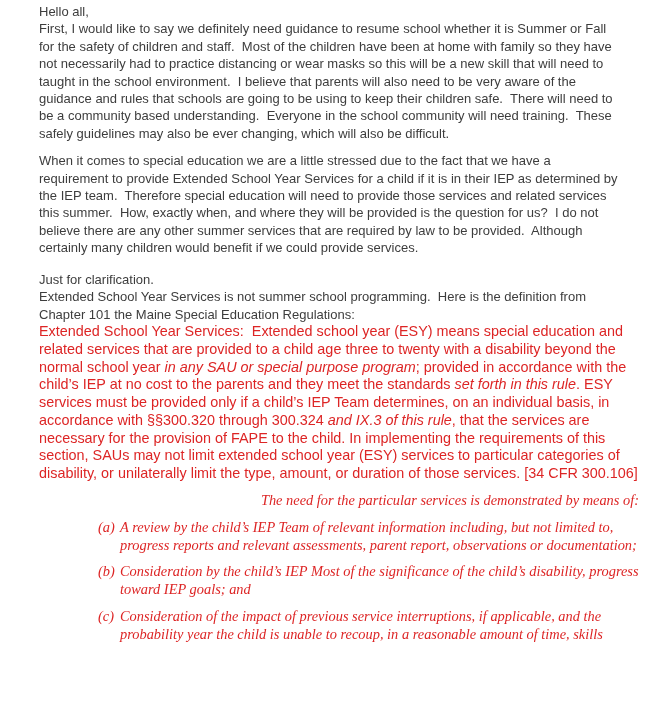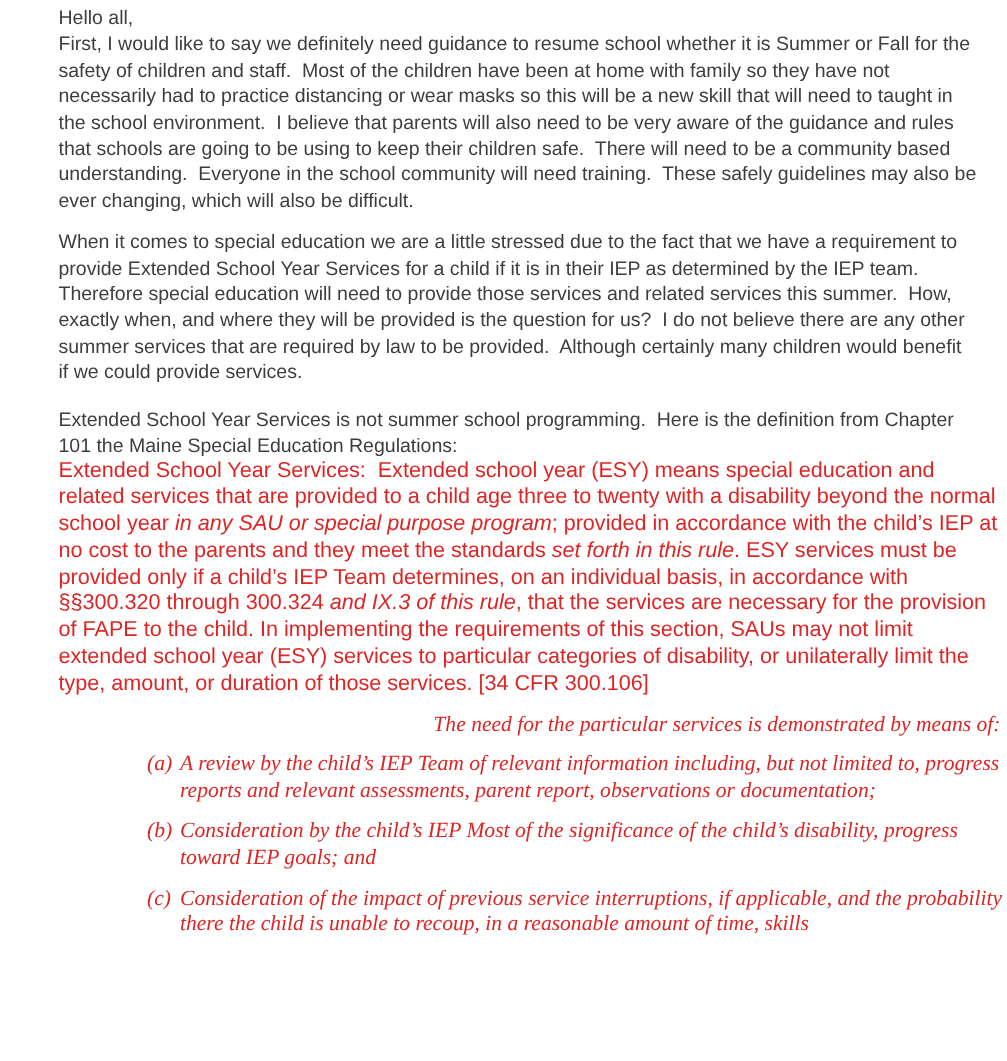--- a/index.html
+++ b/index.html
@@ -7,21 +7,21 @@
     padding: 0;
     background: #ffffff;
     width: 671px;
     height: 707px;
     overflow: hidden;
   }
   .page {
     box-sizing: border-box;
     width: 671px;
     height: 707px;
-    padding: 3px 20px 0 39px;
+    padding: 3px 48px 0 39px;
     background: #ffffff;
     font-family: "Liberation Sans", sans-serif;
     font-size: 13px;
     line-height: 17.4px;
     color: var(--body-color, #3d3d3d);
   }
   .para {
     margin: 0;
   }
   .spacer {
@@ -66,32 +66,33 @@
 </style>
 </head>
 <body>
 
 <div class="page" id="doc">
     <div class="para">Hello all,</div>
     <div class="para">First, I would like to say we definitely need guidance to resume school whether it is Summer or Fall for the safety of children and staff.&nbsp; Most of the children have been at home with family so they have not necessarily had to practice distancing or wear masks so this will be a new skill that will need to taught in the school environment.&nbsp;  I believe that parents will also need to be very aware of the guidance and rules that schools are going to be using to keep their children safe.&nbsp; There will need to be a community based understanding.&nbsp; Everyone in the school community will need training.&nbsp; These safely guidelines may also be ever changing, which will also be difficult.</div>
     <div class="spacer" style="height: 10px;"></div>
     <div class="para">When it comes to special education we are a little stressed due to the fact that we have a requirement to provide Extended School Year Services for a child if it is in their IEP as determined by the IEP team.&nbsp; Therefore special education will need to provide those services and related services this summer.&nbsp; How, exactly when, and where they will be provided is the question for us?&nbsp; I do not believe there are any other summer services that are required by law to be provided.&nbsp;  Although certainly many children would benefit if we could provide services.</div>
     <div class="spacer" style="height: 14px;"></div>
+    <div class="para">Just for clarification.</div>
     <div class="para">Extended School Year Services is not summer school programming.&nbsp; Here is the definition from Chapter 101 the Maine Special Education Regulations:</div>
     <div class="quote"><span class="rm">Extended School Year Services:&nbsp; Extended school year (ESY) means special education and related services that are provided to a child age three to twenty with a disability beyond the normal school year </span><span class="it">in any SAU or special purpose program</span><span class="rm">; provided in accordance with the child’s IEP at no cost to the parents and they meet the standards </span><span class="it">set forth in this rule</span><span class="rm">. ESY services must be provided only if a child’s IEP Team determines, on an individual basis, in accordance with §§300.320 through 300.324 </span><span class="it">and IX.3 of this rule</span><span class="rm">, that the services are necessary for the provision of FAPE to the child. In implementing the requirements of this section, SAUs may not limit extended school year (ESY) services to particular categories of disability, or unilaterally limit the type, amount, or duration of those services. [34 CFR 300.106]</span></div>
     <div class="spacer" style="height: 9px;"></div>
     <div class="red-heading">The need for the particular services is demonstrated by means of:</div>
     <div class="spacer" style="height: 9px;"></div>
     <div class="list-item">
       <span class="marker">(a)</span>
       <div class="item-text">A review by the child’s IEP Team of relevant information including, but not limited to, progress reports and relevant assessments, parent report, observations or documentation;</div>
     </div>
     <div class="spacer" style="height: 9px;"></div>
     <div class="list-item">
       <span class="marker">(b)</span>
       <div class="item-text">Consideration by the child’s IEP Most of the significance of the child’s disability, progress toward IEP goals; and</div>
     </div>
     <div class="spacer" style="height: 9px;"></div>
     <div class="list-item">
       <span class="marker">(c)</span>
-      <div class="item-text">Consideration of the impact of previous service interruptions, if applicable, and the probability there the child is unable to recoup, in a reasonable amount of time, skills</div>
+      <div class="item-text">Consideration of the impact of previous service interruptions, if applicable, and the probability year the child is unable to recoup, in a reasonable amount of time, skills</div>
     </div>
   </div>
 
 </body></html>

